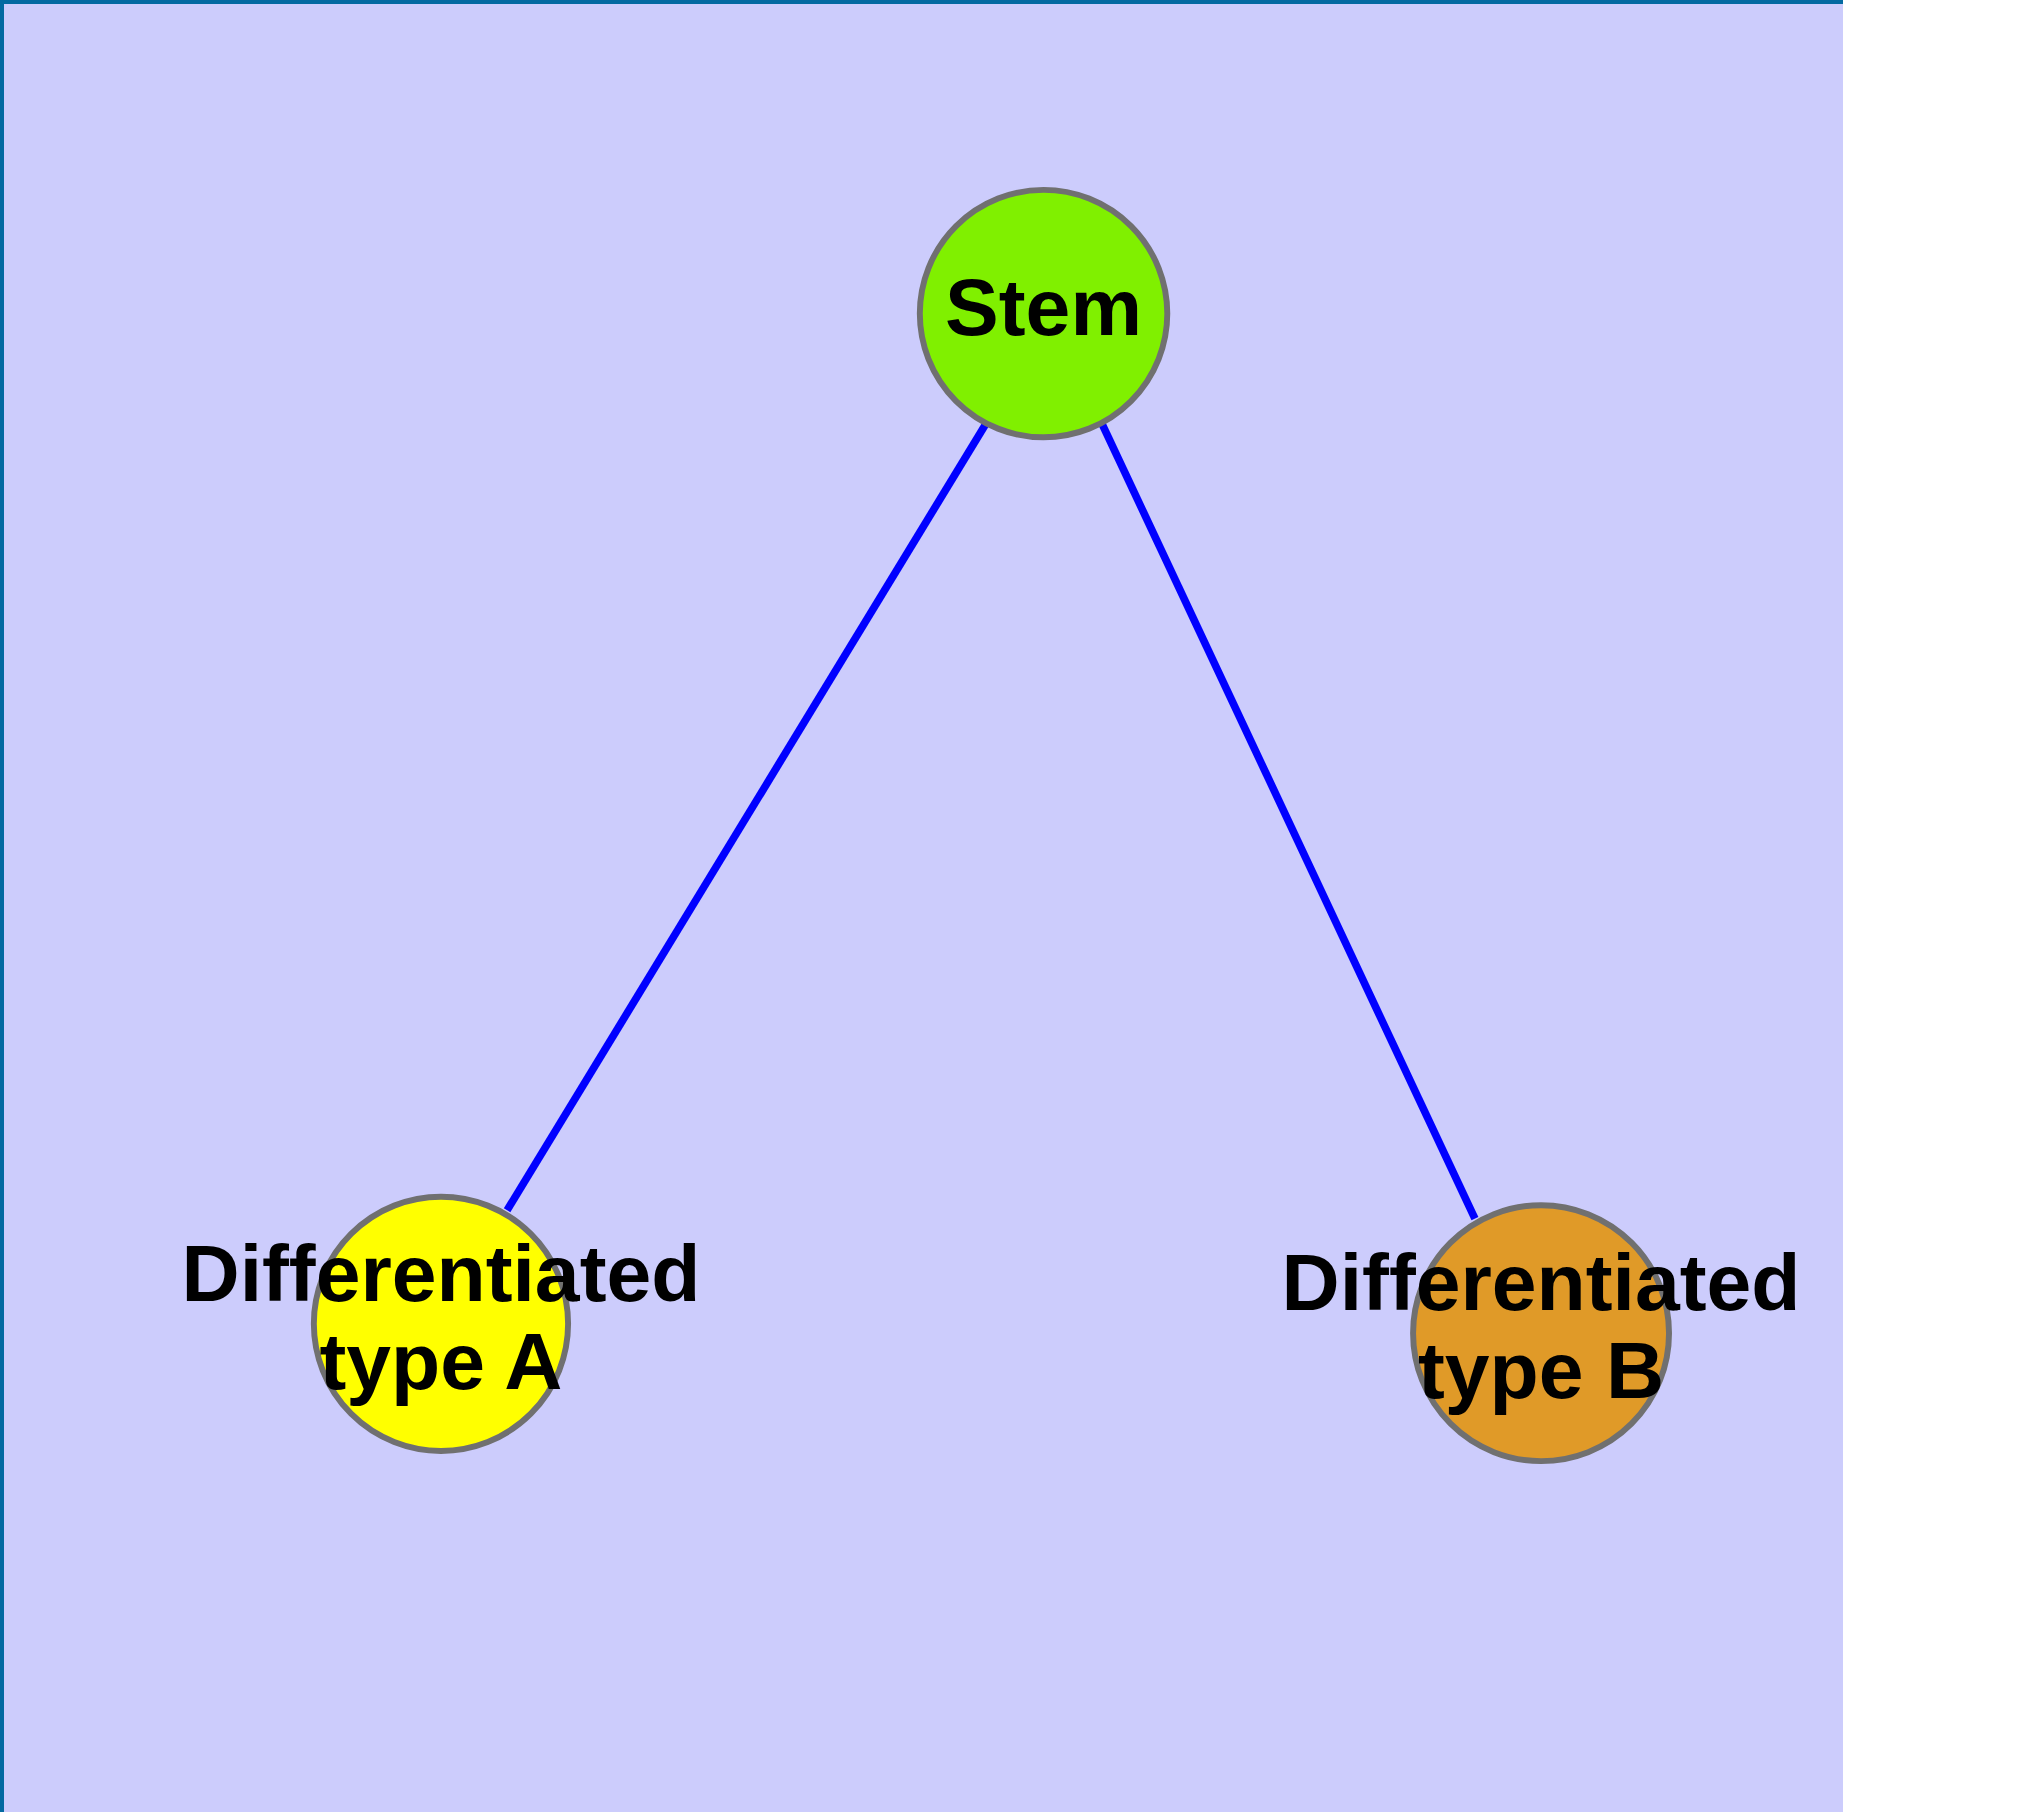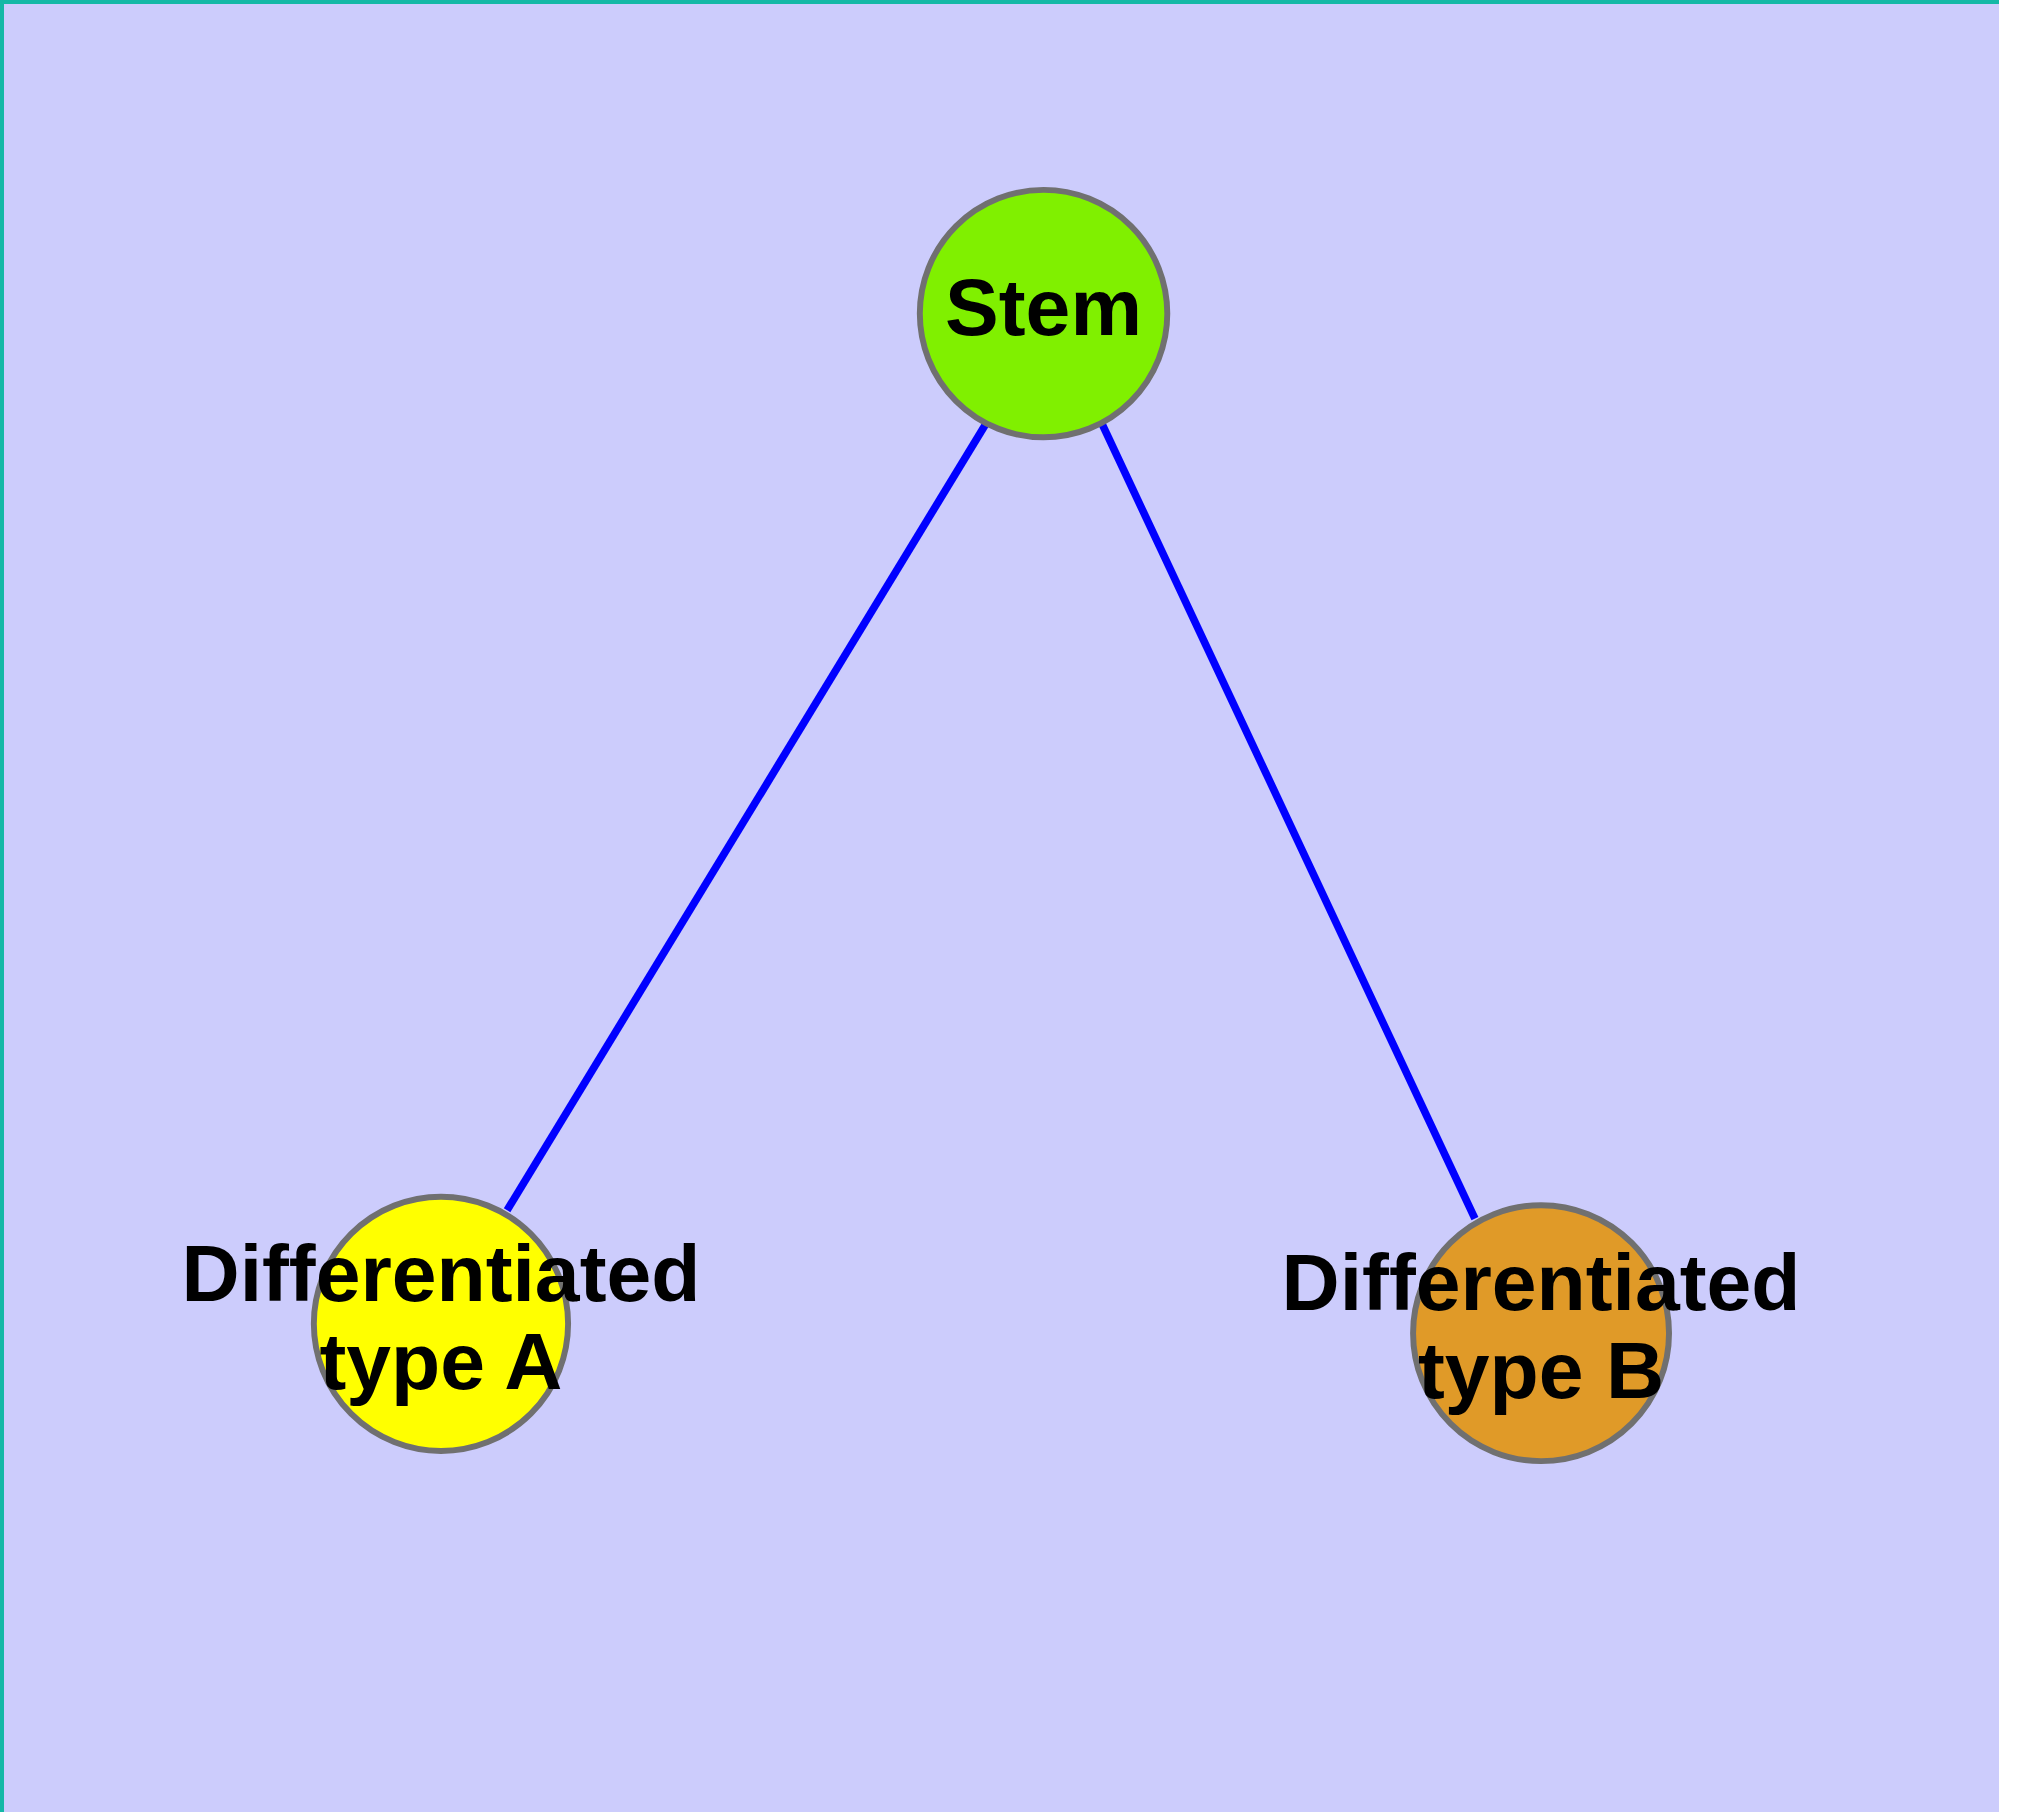--- a/index.html
+++ b/index.html
@@ -47,21 +47,21 @@
     font-size: 95px;
     fill: #000000;
     text-anchor: middle;
     dominant-baseline: middle;
     white-space: pre;
   }
 </style>
 </head>
 <body>
 
-<div id="stage" style="width: 1999px; height: 1812px; background: #14b8a6;">
+<div id="stage" style="width: 1843px; height: 1812px; background: #0369a1;">
 
   <div id="canvas-bg" style="left: 4.2px; top: 4.2px; width: 2016px; height: 1808px; background: rgb(204, 204, 252);"></div>
 
   <svg id="graph-svg" viewBox="0 0 2384 2138" xmlns="http://www.w3.org/2000/svg" style="width: 2021px; height: 1812px;">
 
     <g>
       <line class="edge-line" x1="1163" y1="500" x2="598" y2="1428" stroke="#0000ff" stroke-width="9"></line>
       <line class="edge-line" x1="1300" y1="500" x2="1740" y2="1438" stroke="#0000ff" stroke-width="9"></line>
     </g>
 

